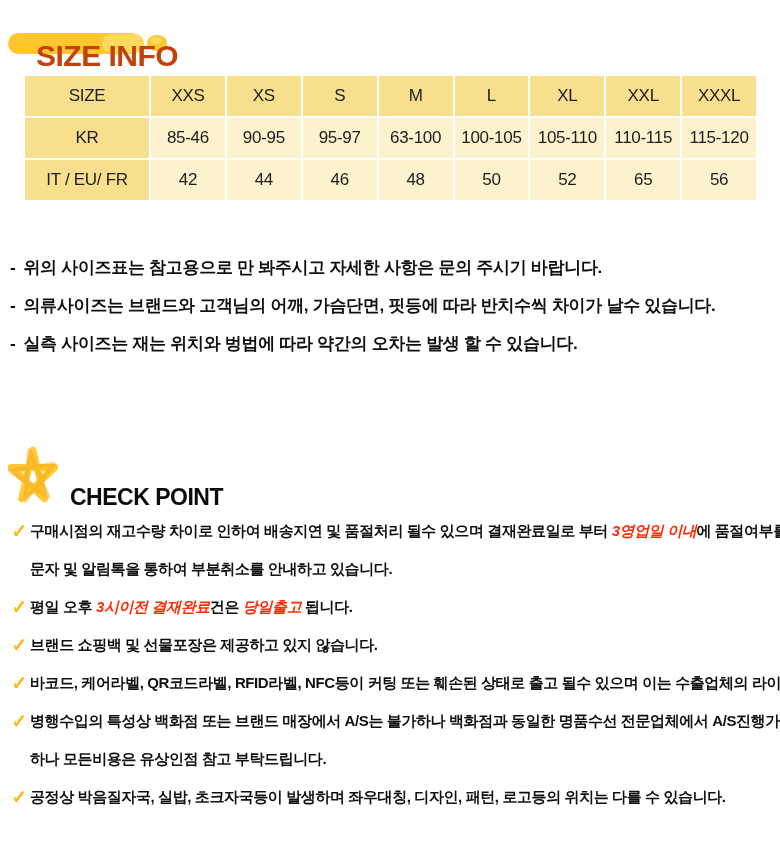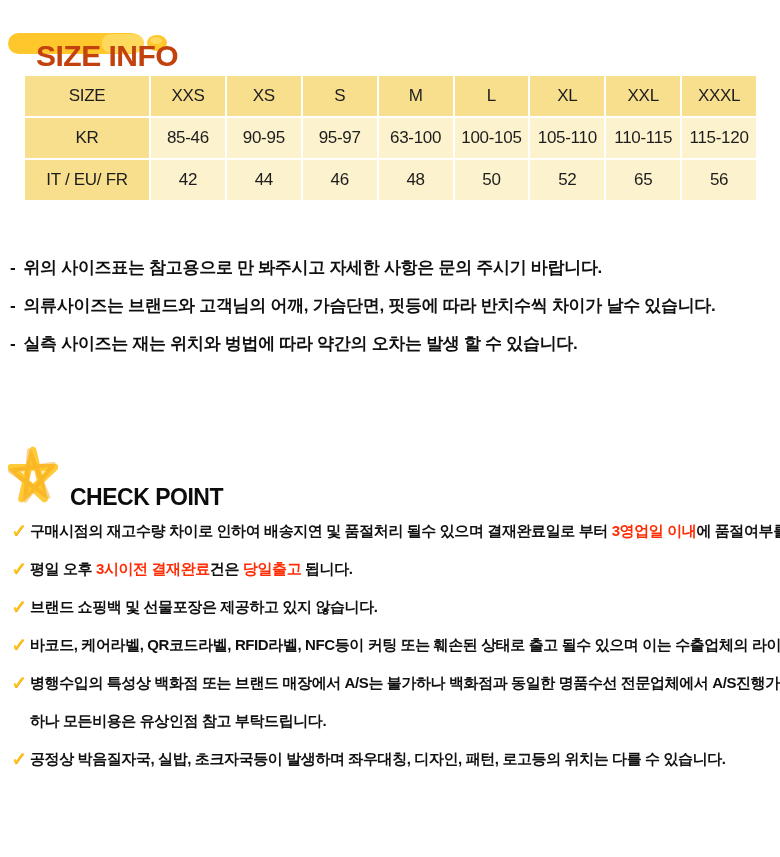--- a/index.html
+++ b/index.html
@@ -32,21 +32,21 @@
   .dash{display:inline-block;margin-right:8px;}
   
   .check-header{position:absolute;left:8px;top:446px;width:420px;height:60px;}
   .star-icon{position:absolute;left:0;top:0;}
   .check-title{position:absolute;left:46px;top:16px;margin:16px;font-size:23px;line-height:38px;font-weight:600;letter-spacing:-0.5px;color:#0c0c0c;}
   
   .check-list{position:absolute;left:0;top:512px;width:780px;}
   .check-item{position:relative;padding-left:30px;}
   .check-icon{position:absolute;left:11px;top:0;line-height:38px;font-size:19px;font-weight:700;color:var(--check);text-shadow:0.5px 0.5px 0 #f3a91c;}
   .cline{line-height:38px;font-size:15px;font-weight:600;letter-spacing:-0.4px;white-space:nowrap;color:#101010;}
-  .red{color:var(--red);}
+  .red{color:var(--red);font-style:italic;}
 </style>
 </head>
 <body>
 
 <div>
 
   <header class="size-info-header">
     <span class="hl-bar"></span>
     <span class="hl-light"></span>
     <span class="hl-blob"></span>
@@ -102,20 +102,21 @@
       <path d="M26 4 L38 55 L3 22 L49 22 L14 55 Z" fill="#ffd85a" fill-opacity="0.5" fill-rule="evenodd" stroke="#ffc115" stroke-width="7" stroke-opacity="0.85" stroke-linejoin="round" stroke-linecap="round"></path>
       <path d="M26 4 L38 55 L3 22 L49 22 L14 55 Z" fill="none" stroke="#f2a51a" stroke-width="4.5" stroke-opacity="0.45" stroke-linejoin="round" stroke-linecap="round" transform="rotate(-9 26 30)"></path>
     </svg>
     <h2 class="check-title">CHECK POINT</h2>
   </header>
 
   <div class="check-list">
       <div class="check-item">
         <span class="check-icon">✓</span>
         <div class="cline"><span>구매시점의 재고수량 차이로 인하여 배송지연 및 품절처리 될수 있으며 결재완료일로 부터 </span><span class="red">3영업일 이내</span><span>에 품절여부를</span></div>
+        <div class="cline"><span>문자 및 알림톡을 통하여 부분취소를 안내하고 있습니다.</span></div>
       </div>
       <div class="check-item">
         <span class="check-icon">✓</span>
         <div class="cline"><span>평일 오후 </span><span class="red">3시이전 결재완료</span><span>건은 </span><span class="red">당일출고</span><span> 됩니다.</span></div>
       </div>
       <div class="check-item">
         <span class="check-icon">✓</span>
         <div class="cline"><span>브랜드 쇼핑백 및 선물포장은 제공하고 있지 않습니다.</span></div>
       </div>
       <div class="check-item">

